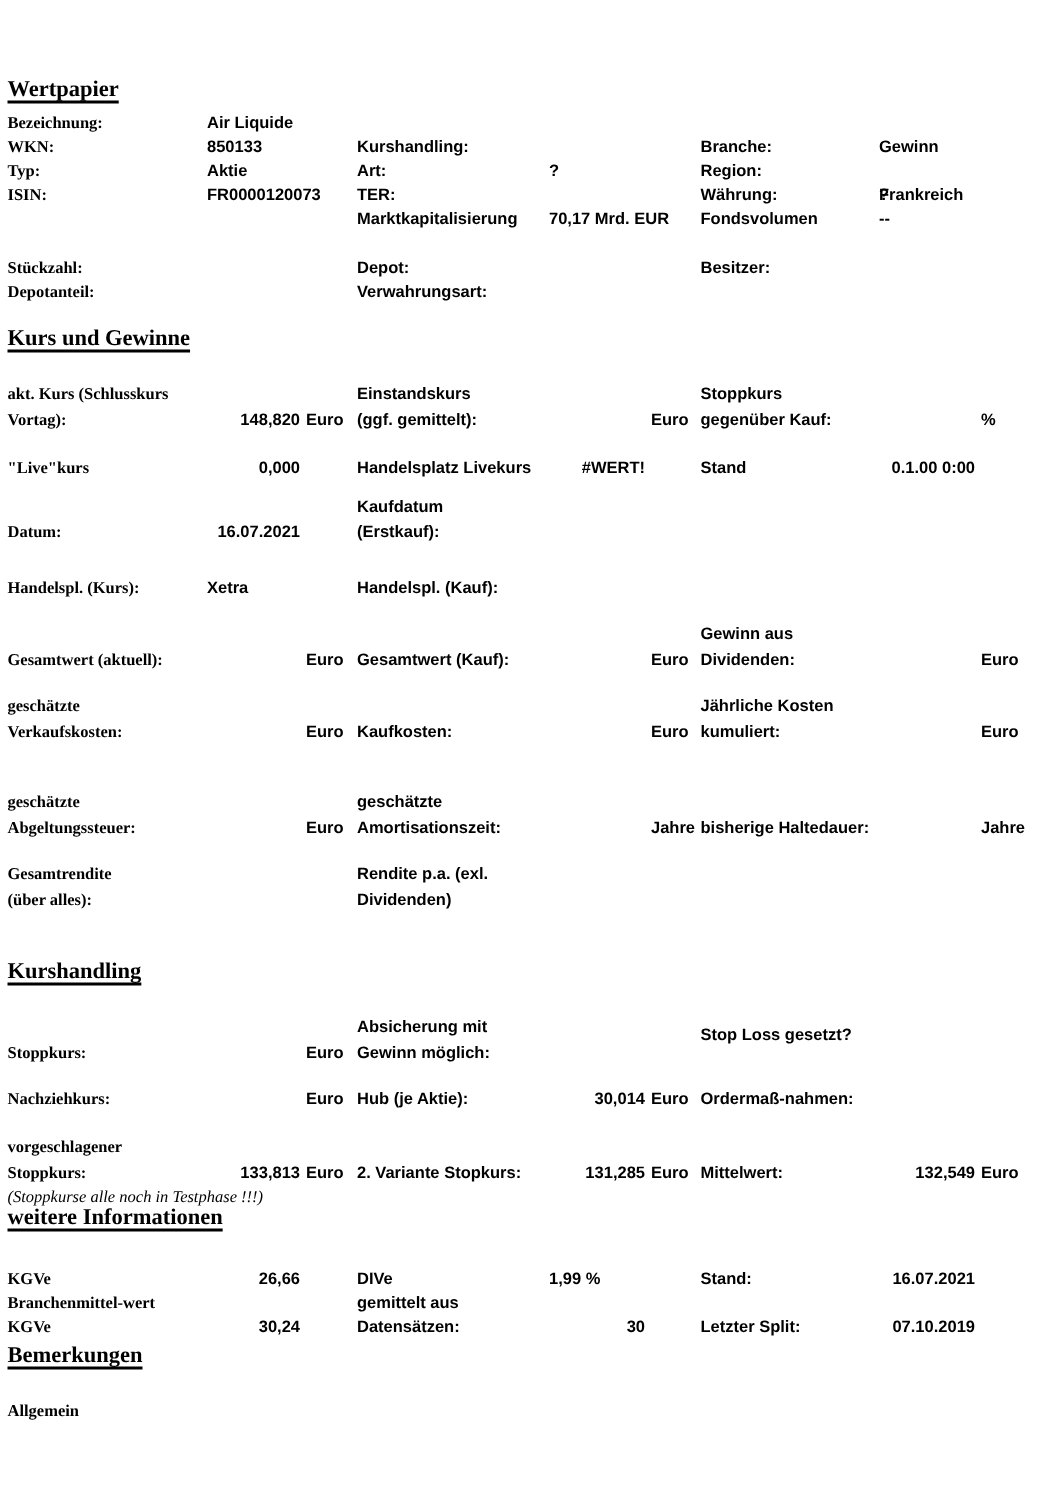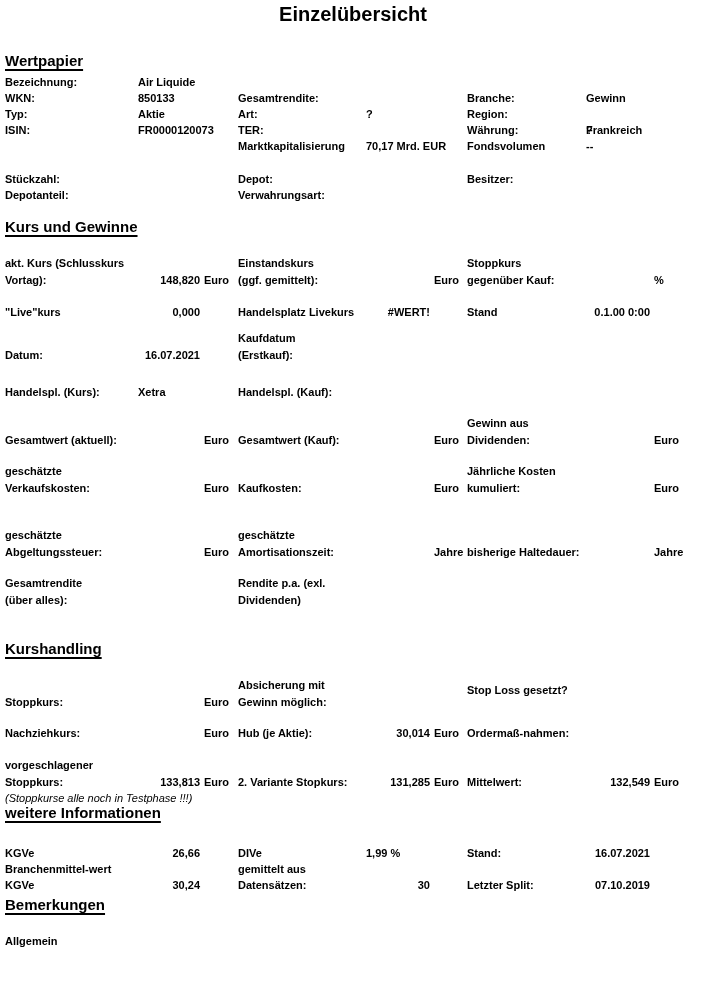--- a/index.html
+++ b/index.html
@@ -5,49 +5,48 @@
   html,body { margin:0; padding:0; background:#ffffff; }
   .page {
     position:relative; width:706px; height:998px; background:#ffffff;
     font-family:"Liberation Sans", sans-serif; font-weight:700;
     font-size:11px; color:#000; overflow:hidden;
   }
   .t { position:absolute; white-space:nowrap; line-height:13px; }
   .title { left:0; width:706px; text-align:center; font-size:20px; }
   .h { font-size:15px; text-decoration:underline; text-underline-offset:3px; text-decoration-thickness:1.5px; }
   
-  .c1l { left:5px; }
+  .c1l { left:5px;font-family:Liberation Serif, serif; }
   .c1t { left:138px; }
   .c1v { left:110px; width:90px; text-align:right; }
   .c1u { left:204px; }
   .c2l { left:238px; }
   .c2t { left:366px; }
   .c2v { left:350px; width:80px; text-align:right; }
   .c2u { left:434px; }
   .c3l { left:467px; }
   .c3t { left:586px; }
   .c3v { left:560px; width:90px; text-align:right; }
   .c3u { left:654px; }
   .note { font-style:italic; font-weight:400; }
 </style>
 </head>
 <body>
 
 <div class="page">
 
-  <span class="t title" style="top:8px">Einzelübersicht</span>
 
   <span class="t h c1l" style="top:54px">Wertpapier</span>
 
   <span class="t c1l" style="top:76px">Bezeichnung:</span>
   <span class="t c1t" style="top:76px">Air Liquide</span>
 
   <span class="t c1l" style="top:92px">WKN:</span>
   <span class="t c1t" style="top:92px">850133</span>
-  <span class="t c2l" style="top:92px">Gesamtrendite:</span>
+  <span class="t c2l" style="top:92px">Kurshandling:</span>
   <span class="t c3l" style="top:92px">Branche:</span>
   <span class="t c3t" style="top:92px">Gewinn</span>
 
   <span class="t c1l" style="top:108px">Typ:</span>
   <span class="t c1t" style="top:108px">Aktie</span>
   <span class="t c2l" style="top:108px">Art:</span>
   <span class="t c2t" style="top:108px">?</span>
   <span class="t c3l" style="top:108px">Region:</span>
   <span class="t c3t" style="top:124px">Frankreich</span>
 

